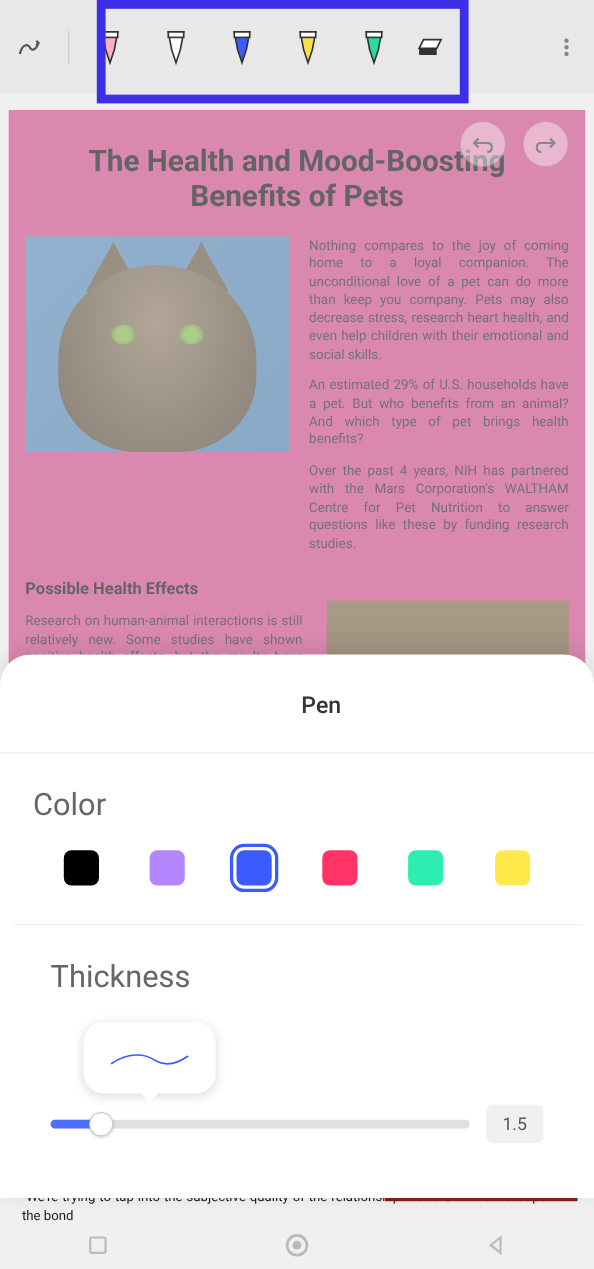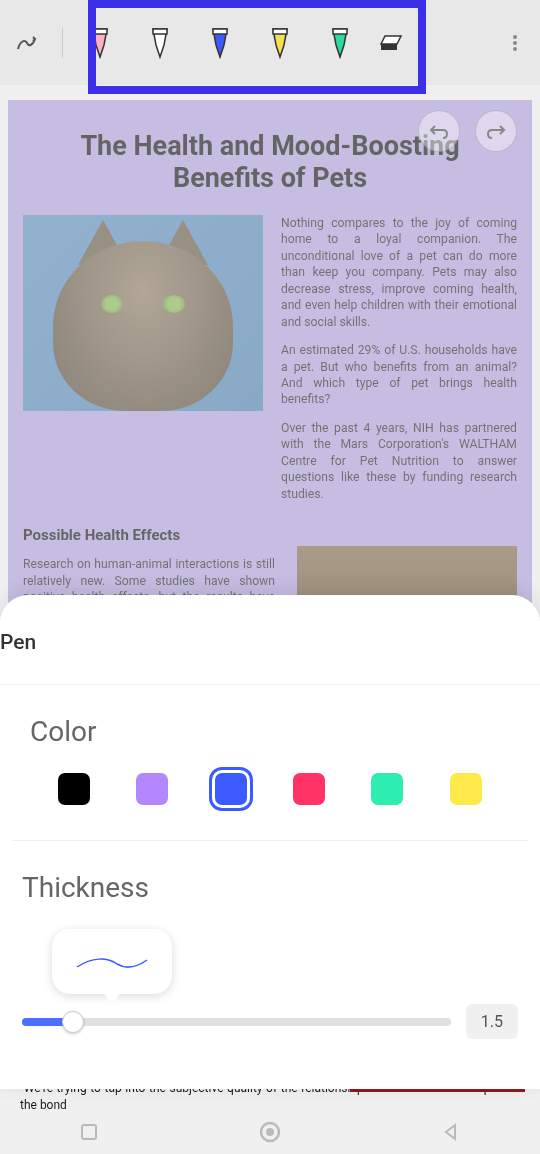--- a/index.html
+++ b/index.html
@@ -10,21 +10,21 @@
     .scribble-icon { width: 24px; height: 24px; }
     .divider { width: 1px; height: 30px; background: #ccc; margin: 0 8px; }
     
     .pen-highlight-box { position: absolute; left: 88px; top: 0; width: 338px; height: 94px; border: 8px solid #3B2FE8; z-index: 10; pointer-events: none; }
     
     .pen-tools { display: flex; gap: 42px; margin-left: 20px; align-items: center; }
     .pen-icon { width: 18px; height: 32px; cursor: pointer; }
     .eraser-icon { width: 24px; height: 18px; cursor: pointer; margin-left: 30px; }
     .more-icon { margin-left: auto; cursor: pointer; }
     
-    .content-area { background: #c4b5fd; margin: 15px 8px; padding: 15px; position: relative; }
+    .content-area { background: #ec4899; margin: 15px 8px; padding: 15px; position: relative; }
     .dimmed-overlay { position: absolute; top: 0; left: 0; right: 0; bottom: 0; background: rgba(200,200,200,0.5); z-index: 5; pointer-events: none; }
     
     .undo-redo { position: absolute; top: 10px; right: 15px; display: flex; gap: 15px; z-index: 6; }
     .circle-btn { width: 42px; height: 42px; border-radius: 50%; background: rgba(255,255,255,0.4); border: 1px solid rgba(0,0,0,0.15); display: flex; align-items: center; justify-content: center; cursor: pointer; }
     
     .article-title { font-size: 27px; font-weight: bold; text-align: center; margin: 15px 15px 20px; line-height: 1.2; }
     
     .article-body { display: flex; gap: 18px; margin-bottom: 12px; }
     .cat-image { width: 240px; height: 196px; background: linear-gradient(135deg, #5B9BD5 0%, #4A8BC5 100%); position: relative; overflow: hidden; flex-shrink: 0; }
     .cat-shape { position: absolute; bottom: 0; left: 50%; transform: translateX(-50%); width: 180px; height: 170px; background: radial-gradient(ellipse at 50% 30%, #9B8568 0%, #6B5840 60%, #4A3D2C 100%); border-radius: 50% 50% 40% 40%; }
@@ -39,32 +39,32 @@
     
     .full-width-text { font-size: 12.2px; text-align: justify; color: #1a1a1a; line-height: 1.35; margin-bottom: 18px; }
     
     .section-title { font-size: 15px; font-weight: bold; margin-bottom: 12px; }
     
     .section2 { display: flex; gap: 22px; }
     .section2-text { font-size: 12.2px; text-align: justify; color: #1a1a1a; line-height: 1.35; flex: 1; }
     .dog-image { width: 220px; height: 190px; background: linear-gradient(180deg, #8B6F47 0%, #6B4E2E 50%, #C93636 100%); flex-shrink: 0; margin-top: -10px; }
     
     .bottom-sheet { position: absolute; bottom: 65px; left: 0; right: 0; background: #fff; border-radius: 28px 28px 0 0; box-shadow: 0 -4px 20px rgba(0,0,0,0.1); z-index: 20; padding: 35px 0 50px; }
-    .sheet-title { font-size: 21px; font-weight: 500; color: #333; margin-bottom: 30px; }
+    .sheet-title { text-align: center; font-size: 21px; font-weight: 500; color: #333; margin-bottom: 30px; padding-left: 44px; }
     .sheet-divider { height: 1px; background: #eee; margin: 0 0 30px; }
     
     .section-label { font-size: 28px; color: #666; margin: 0 30px 25px; }
     
     .color-row { display: flex; justify-content: space-around; padding: 0 35px; margin-bottom: 35px; }
     .color-swatch { width: 32px; height: 32px; border-radius: 7px; cursor: pointer; }
     .color-swatch.selected { box-shadow: 0 0 0 3px #fff, 0 0 0 6px #3B5BFF; }
     
     .sheet-divider2 { height: 1px; background: #eee; margin: 0 12px 30px; }
     
-    .thickness-section { padding: 0 22px; }
+    .thickness-section { padding: 0 46px; }
     .preview-bubble { width: 120px; height: 65px; background: #fff; border-radius: 18px; box-shadow: 0 2px 10px rgba(0,0,0,0.15); display: flex; align-items: center; justify-content: center; margin: 0 0 10px 30px; position: relative; }
     .preview-bubble::after { content: ''; position: absolute; bottom: -8px; left: 50%; transform: translateX(-50%); width: 0; height: 0; border-left: 10px solid transparent; border-right: 10px solid transparent; border-top: 10px solid #fff; }
     .preview-line { width: 80px; height: 20px; }
     
     .slider-row { display: flex; align-items: center; gap: 15px; }
     .slider-track { flex: 1; height: 8px; background: #e0e0e0; border-radius: 4px; position: relative; cursor: pointer; }
     .slider-fill { position: absolute; left: 0; top: 0; height: 100%; width: 12%; background: #4B6FFF; border-radius: 4px; }
     .slider-thumb { position: absolute; left: 12%; top: 50%; transform: translate(-50%, -50%); width: 22px; height: 22px; background: #fff; border: 1px solid #ccc; border-radius: 50%; box-shadow: 0 1px 3px rgba(0,0,0,0.2); cursor: grab; }
     .thickness-value { background: #f0f0f0; padding: 8px 15px; border-radius: 6px; font-size: 16px; color: #555; min-width: 50px; text-align: left; }
     
@@ -140,21 +140,21 @@
 
   <div class="article-body">
     <div class="cat-image">
       <div class="cat-ear-left"></div>
       <div class="cat-ear-right"></div>
       <div class="cat-shape"></div>
       <div class="cat-eye left"></div>
       <div class="cat-eye right"></div>
     </div>
     <div class="article-text">
-      <p>Nothing compares to the joy of coming home to a loyal companion. The unconditional love of a pet can do more than keep you company. Pets may also decrease stress, improve coming health, and even help children with their emotional and social skills.</p>
+      <p>Nothing compares to the joy of coming home to a loyal companion. The unconditional love of a pet can do more than keep you company. Pets may also decrease stress, research heart health, and even help children with their emotional and social skills.</p>
       <p>An estimated 29% of U.S. households have a pet. But who benefits from an animal? And which type of pet brings health benefits?</p>
       <p>Over the past 4 years, NIH has partnered with the Mars Corporation's WALTHAM Centre for Pet Nutrition to answer questions like these by funding research studies.</p>
     </div>
   </div>
 
 
   <h2 class="section-title">Possible Health Effects</h2>
 
   <div class="section2">
     <p class="section2-text">Research on human-animal interactions is still relatively new. Some studies have shown positive health effects, but the results have been mixed.</p>

